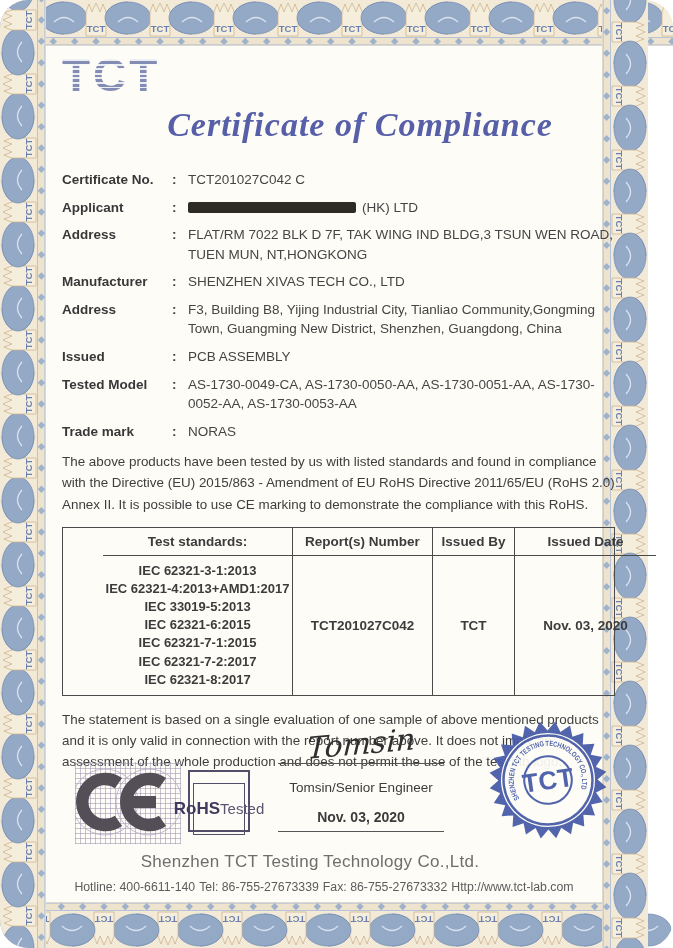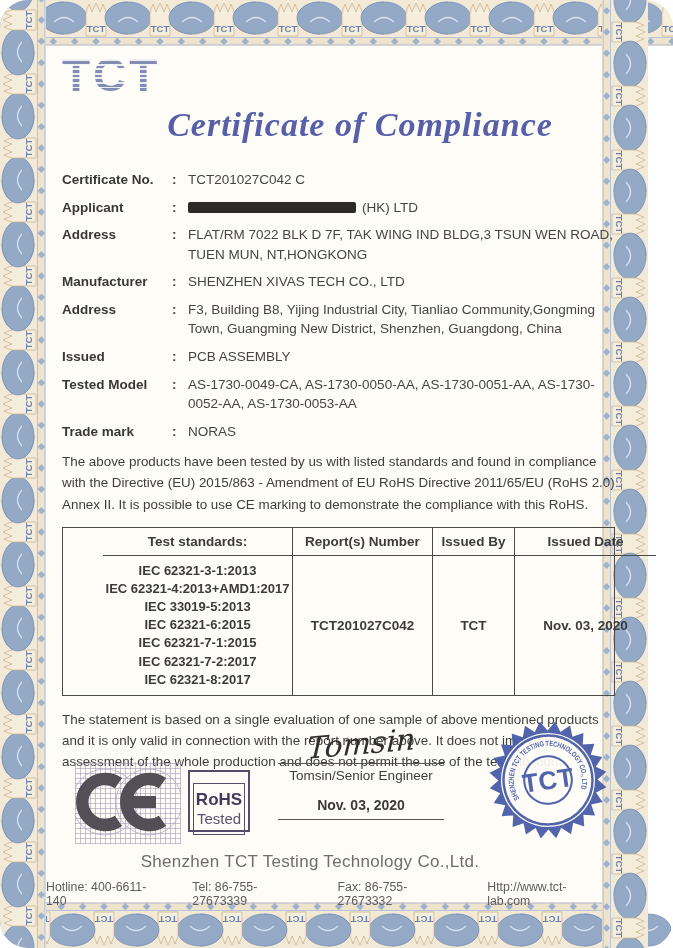--- a/index.html
+++ b/index.html
@@ -37,39 +37,39 @@
   .standards{font-weight:bold;font-size:13px;text-align:center;line-height:1.4;}
   .midcell{display:flex;align-items:center;justify-content:center;font-weight:bold;font-size:13.5px;text-align:center;}
 
   
   .ce-wrap{position:absolute;left:75px;top:762px;width:106px;height:82px;
     background-image:
       repeating-linear-gradient(0deg,rgba(148,138,168,.5) 0 1px,transparent 1px 5px),
       repeating-linear-gradient(90deg,rgba(148,138,168,.5) 0 1px,transparent 1px 5px);}
   .rohs{position:absolute;left:188px;top:770px;width:58px;height:58px;border:2px solid #534d68;
     display:flex;align-items:center;justify-content:center;}
-  .rohs-inner{border:1px solid #534d68;width:50px;height:50px;display:flex;flex-direction:column;
+  .rohs-inner{border:1px solid #534d68;width:50px;height:50px;display:flex;flex-direction:row;
     align-items:center;justify-content:center;margin-top:16px;}
   .rohs-l1{font-weight:bold;font-size:17px;color:#3f3a5e;line-height:1.2;}
   .rohs-l2{font-size:15px;color:#5a5570;line-height:1.2;}
 
   .sig{position:absolute;left:278px;top:726px;width:166px;text-align:center;color:#3c3c3c;}
   .sig-script{font-family:"DejaVu Serif",serif;font-style:italic;font-size:30px;color:#2f2f2f;
     transform:rotate(-5deg) skewX(-8deg);display:inline-block;margin-bottom:2px;}
-  .sig-name{border-top:1.5px solid #555;padding-top:4px;font-size:13.5px;}
+  .sig-name{border-top:1.5px solid #555;padding-top:16px;font-size:13.5px;}
   .sig-date{margin-top:14px;font-weight:bold;font-size:14px;border-bottom:1.5px solid #555;
     padding-bottom:6px;}
 
   .stamp{position:absolute;left:486px;top:718px;width:124px;height:124px;transform:rotate(-8deg);opacity:.93;}
 
   
   .footer-company{position:absolute;left:32px;top:852px;width:556px;text-align:center;
     font-size:17px;color:#6e6e6e;letter-spacing:.3px;}
   .footer-contacts{position:absolute;left:46px;top:880px;width:556px;display:flex;
-    justify-content:center;gap:33px;font-size:12.3px;color:#5c5c5c;}
+    justify-content:center;gap:4px;font-size:12.3px;color:#5c5c5c;}
 </style>
 </head>
 <body>
 
 <div class="page">
   <div class="cert">
 
     <svg class="border-svg" width="673" height="948" viewBox="0 0 673 948">
       <defs>
         <g id="btile">

